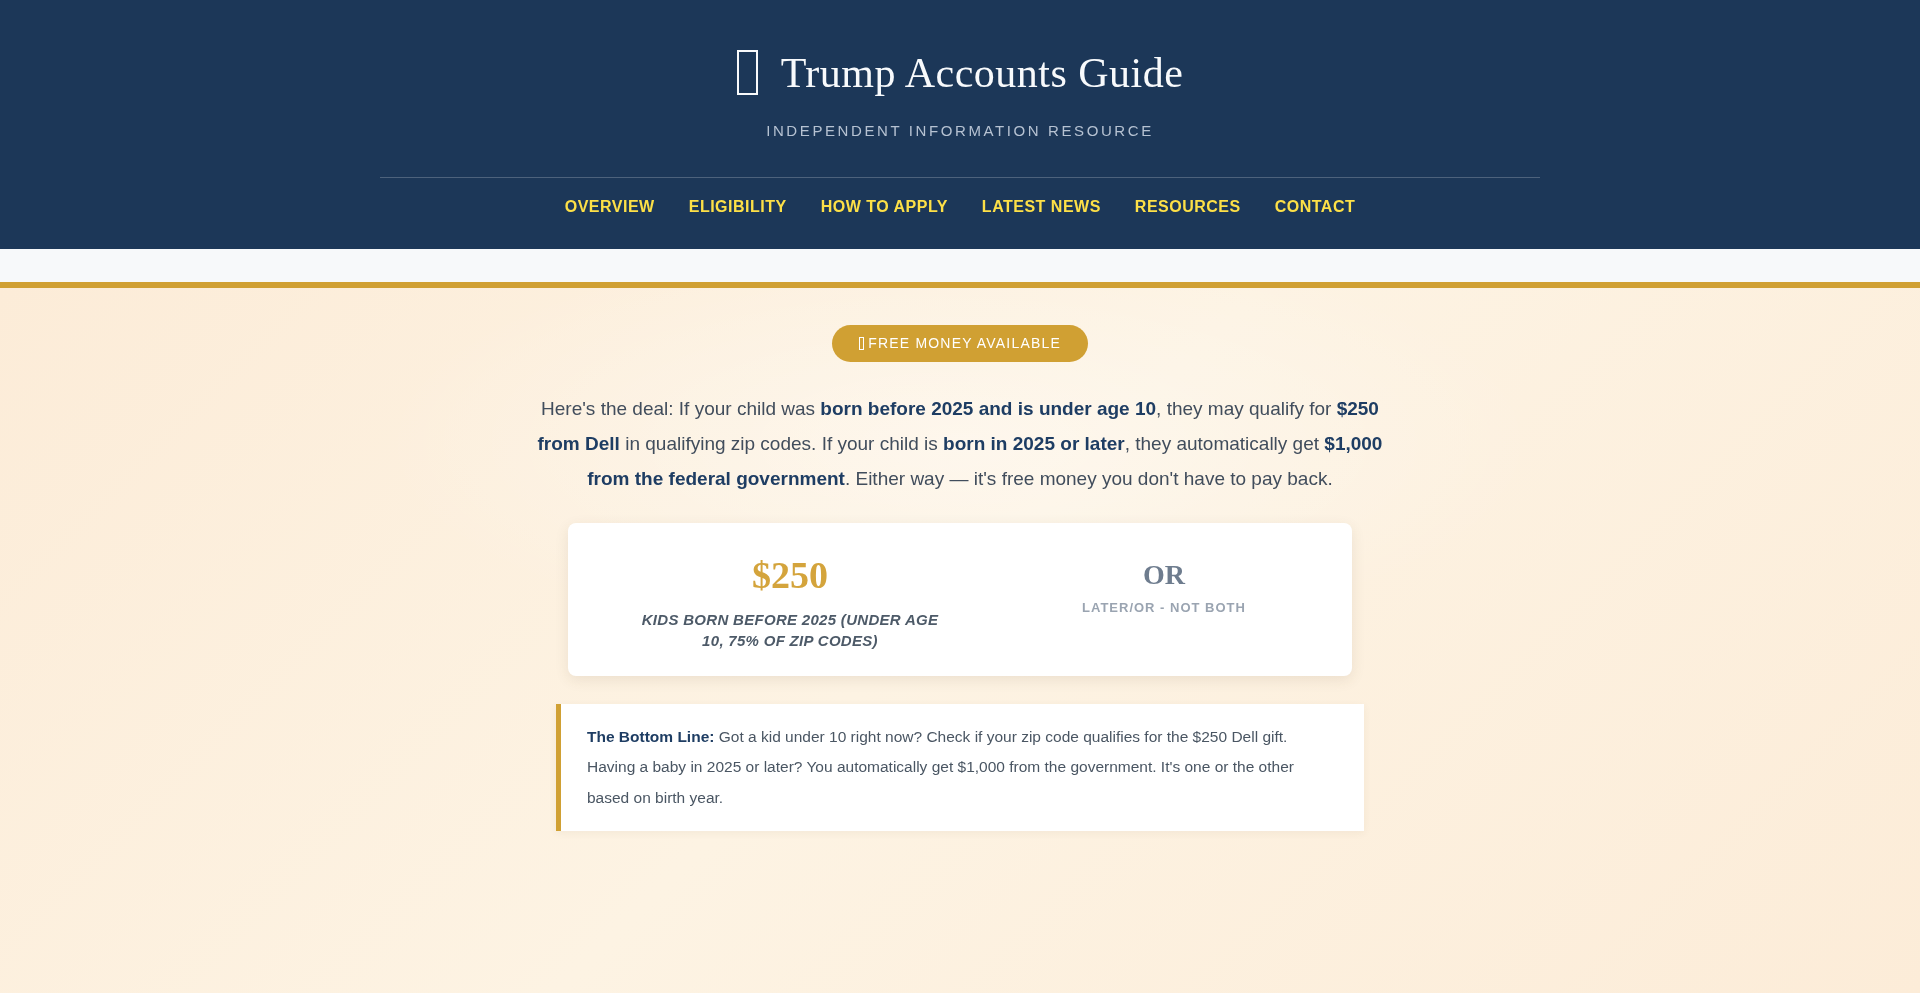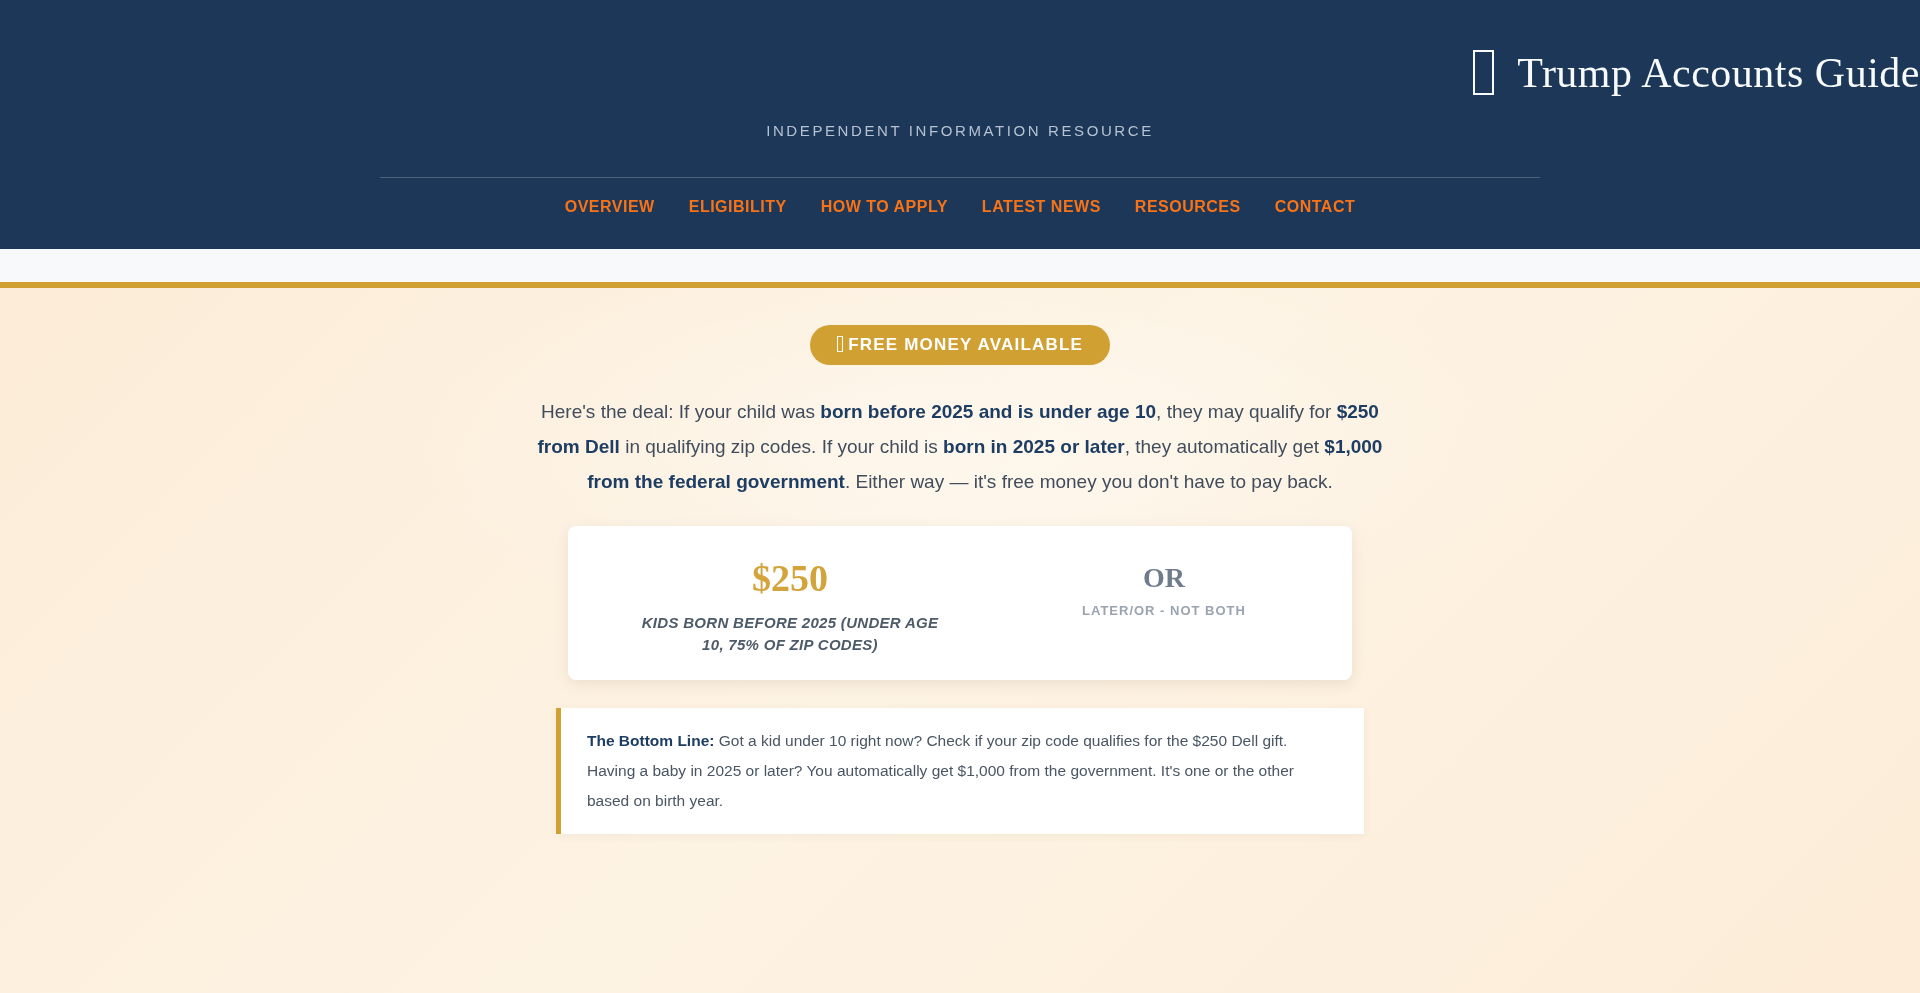--- a/index.html
+++ b/index.html
@@ -7,42 +7,42 @@
     --peach-1:#fcecd8; --peach-2:#fdf3e3; --strip:#f7f9fa; --card:#ffffff;
     --body-text:#414d5c; --muted:#9aa4b1; --slate:#4d5a68; --tagline:#b6c2d2;
   }
   *{margin:0;padding:0;box-sizing:border-box;}
   html,body{width:1920px;height:993px;overflow:hidden;}
   body{font-family:"Liberation Sans",sans-serif;background:var(--peach-1);}
 
   
   .site-header{height:249px;background:var(--navy);text-align:center;padding-top:48px;}
   .site-title{color:#f8fafc;font-family:"Liberation Serif",serif;font-weight:400;
-    font-size:42px;line-height:1.2;letter-spacing:0.5px;text-align:right;}
+    font-size:42px;line-height:1.2;letter-spacing:0.5px;}
   .tofu{display:inline-block;width:0.38em;height:0.92em;border:0.065em solid currentColor;
     vertical-align:-0.12em;margin-right:0.28em;}
   .tofu.small{width:0.5em;height:1.05em;vertical-align:-0.18em;margin-right:0.55em;}
   .tagline{margin-top:24px;font-size:15px;letter-spacing:2.6px;color:var(--tagline);font-weight:400;}
   .nav-divider{width:1160px;margin:38px auto 0;border-top:1px solid rgba(255,255,255,0.22);height:0;}
   .main-nav{margin-top:20px;display:flex;justify-content:center;gap:34px;}
-  .main-nav a{color:#f97316;text-decoration:none;font-weight:700;font-size:16px;
+  .main-nav a{color:#fde047;text-decoration:none;font-weight:700;font-size:16px;
     letter-spacing:0.5px;cursor:pointer;}
 
   
   .strip{height:33px;background:var(--strip);}
   .gold-bar{height:6px;background:var(--gold);}
 
   
   .hero{height:705px;
     background:
       radial-gradient(ellipse 900px 320px at 50% 22%, rgba(255,255,255,0.38), rgba(255,255,255,0) 65%),
       linear-gradient(135deg, var(--peach-1) 0%, var(--peach-2) 48%, var(--peach-1) 100%);
     padding-top:37px;text-align:center;}
   .badge{display:inline-block;background:var(--gold);color:#ffffff;border-radius:999px;
-    padding:10px 27px;font-size:17px;font-weight:700;letter-spacing:1.2px;line-height:1.2;}
+    padding:10px 27px;font-size:14px;font-weight:400;letter-spacing:1.2px;line-height:1.2;}
   .hero-heading{margin:26px auto 0;max-width:1020px;
     font-family:"Liberation Serif",serif;font-weight:400;font-size:36px;line-height:1.64;
     color:var(--navy-text);}
   .hero-intro{margin:30px auto 0;max-width:880px;font-size:19px;line-height:1.84;
     color:var(--body-text);}
   .hero-intro .b{font-weight:700;color:var(--navy-text);}
 
   
   .compare-card{width:784px;margin:26px auto 0;background:var(--card);border-radius:8px;
     box-shadow:0 4px 14px rgba(90,70,40,0.10);display:flex;align-items:flex-start;

